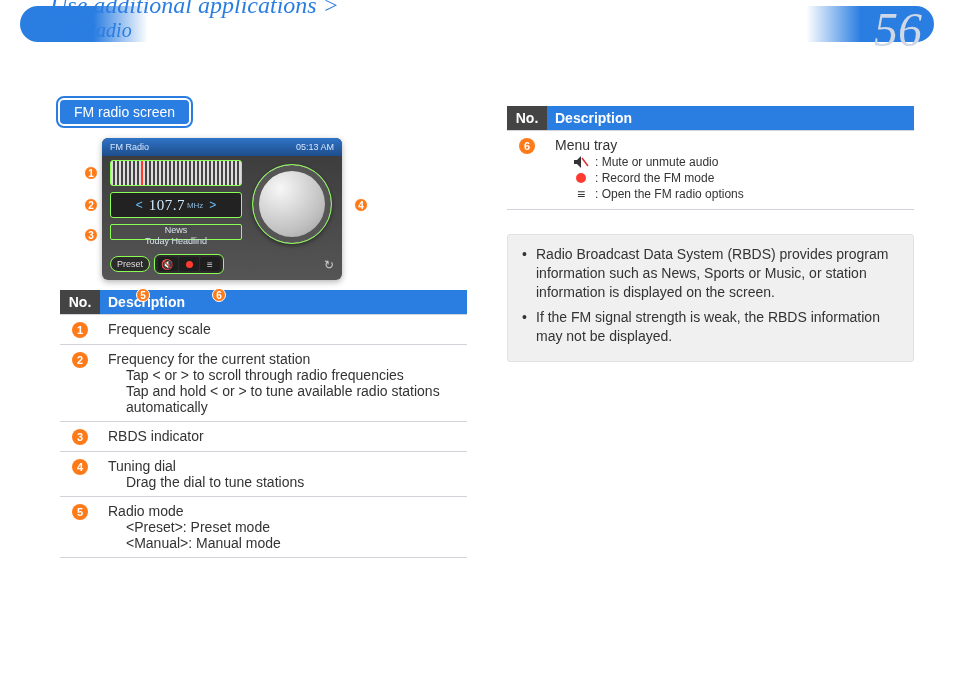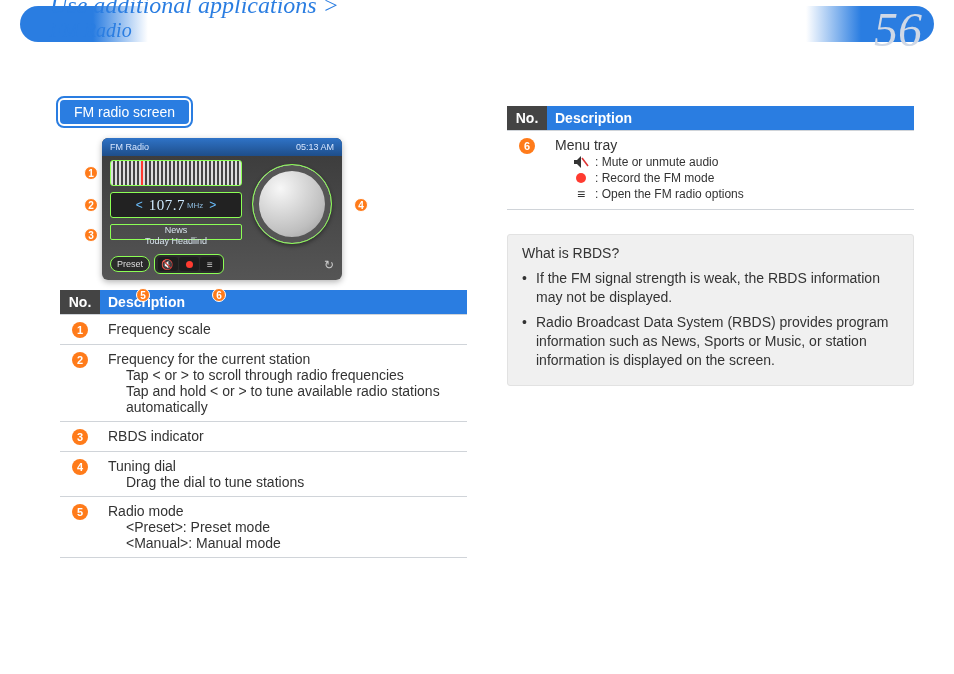--- a/index.html
+++ b/index.html
@@ -303,20 +303,19 @@
             <div class="menurow">
               <span class="mi opt"></span>
               <span>: Open the FM radio options</span>
             </div>
           </td>
         </tr>
       </tbody>
     </table>
 
     <div class="infobox">
-      <h4>What is RBDS?</h4>
       <ul>
+        <li>Radio Broadcast Data System (RBDS) provides program information such as News, Sports or Music, or station information is displayed on the screen.</li>
         <li>If the FM signal strength is weak, the RBDS information may not be displayed.</li>
-        <li>Radio Broadcast Data System (RBDS) provides program information such as News, Sports or Music, or station information is displayed on the screen.</li>
       </ul>
     </div>
   </div>
 </div>
 
 </body></html>

